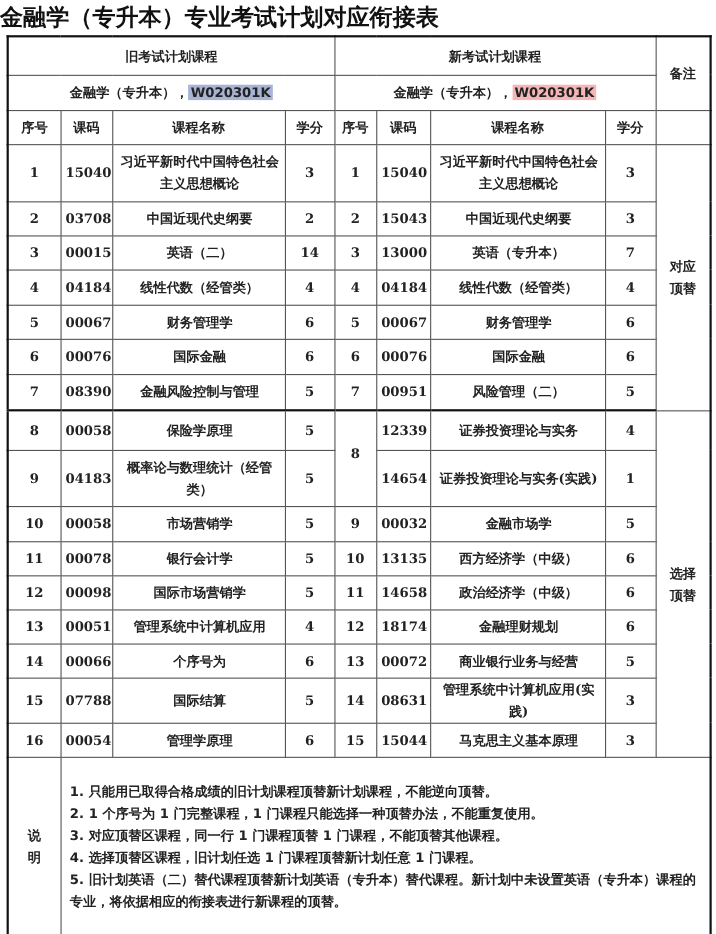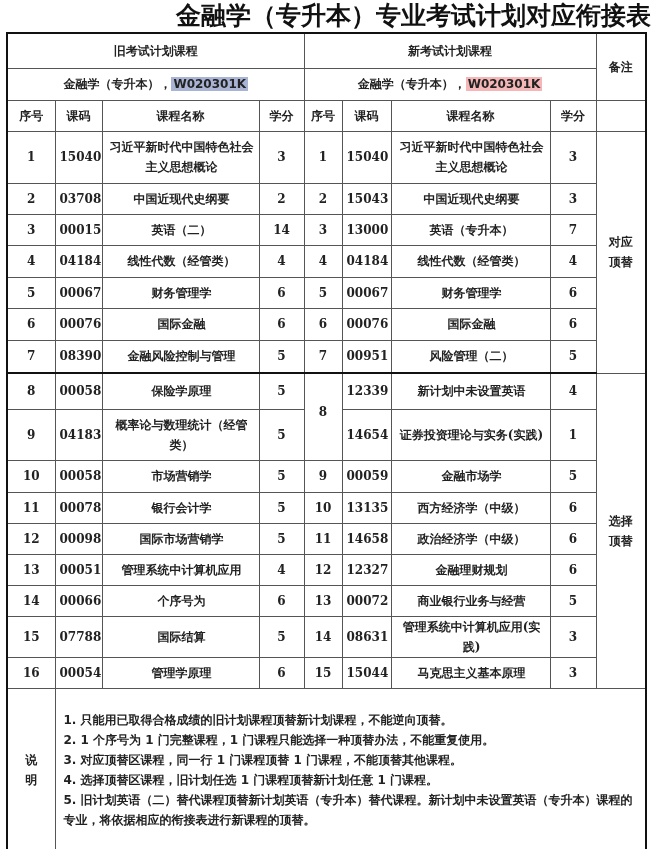--- a/index.html
+++ b/index.html
@@ -1,20 +1,20 @@
 <!DOCTYPE html>
 <html><head>
 <meta charset="utf-8">
 <style>
   html, body { margin: 0; padding: 0; background: #ffffff; }
   body { width: 651px; height: 849px; position: relative; overflow: hidden;
          font-family: "DejaVu Serif", "Liberation Serif", serif; color: #222; }
   .title { position: absolute; left: 0; top: 0; width: 651px; height: 32px;
-           text-align: right; font-family: "DejaVu Sans", "Liberation Sans", sans-serif;
-           font-weight: bold; font-size: 25px; line-height: 32px; color: #111; letter-spacing: 0px; }
+           text-align: left; font-family: "DejaVu Sans", "Liberation Sans", sans-serif;
+           font-weight: bold; font-size: 21px; line-height: 32px; color: #111; letter-spacing: 0px; }
   table.main { position: absolute; left: 6px; top: 32px; width: 639px;
                border-collapse: collapse; border: 2px solid #111; table-layout: fixed; font-weight: bold; }
   table.main td { border: 1px solid #555; padding: 0 4px; font-size: 12px; line-height: 20px;
                   text-align: center; vertical-align: middle; overflow: hidden; }
   td.name { text-align: left; padding-left: 6px !important; }
   td.hdr { font-family: "DejaVu Sans", "Liberation Sans", sans-serif; font-size: 12px; }
   td.hdrb { font-family: "DejaVu Sans", "Liberation Sans", sans-serif; font-size: 12.5px; }
   tr.thick-bottom td { border-bottom: 2px solid #111; }
   .hl-blue { background: #a9b3d3; padding: 0 2px; }
   .hl-red { background: #f4b6b6; padding: 0 2px; }
@@ -144,21 +144,21 @@
     <td>5</td>
   </tr>
 
   <tr style="height:36px">
     <td>8</td>
     <td>00058</td>
     <td class="name">保险学原理</td>
     <td>5</td>
     <td rowspan="2" style="vertical-align:top;padding-top:28px;">8</td>
     <td>12339</td>
-    <td class="name">新计划中未设置英语</td>
+    <td class="name">证券投资理论与实务</td>
     <td>4</td>
     <td rowspan="9" class="hdr">
           <span class="note-line">选择</span>
           <span class="note-line">顶替</span>
         </td>
   </tr>
 
   <tr style="height:51px">
     <td>9</td>
     <td>04183</td>
@@ -168,21 +168,21 @@
     <td class="name">证券投资理论与实务(实践)</td>
     <td>1</td>
   </tr>
 
   <tr style="height:32px">
     <td>10</td>
     <td>00058</td>
     <td class="name">市场营销学</td>
     <td>5</td>
     <td>9</td>
-    <td>00059</td>
+    <td>00032</td>
     <td class="name">金融市场学</td>
     <td>5</td>
   </tr>
 
   <tr style="height:31px">
     <td>11</td>
     <td>00078</td>
     <td class="name">银行会计学</td>
     <td>5</td>
     <td>10</td>
@@ -201,21 +201,21 @@
     <td class="name">政治经济学（中级）</td>
     <td>6</td>
   </tr>
 
   <tr style="height:31px">
     <td>13</td>
     <td>00051</td>
     <td class="name">管理系统中计算机应用</td>
     <td>4</td>
     <td>12</td>
-    <td>12327</td>
+    <td>18174</td>
     <td class="name">金融理财规划</td>
     <td>6</td>
   </tr>
 
   <tr style="height:31px">
     <td>14</td>
     <td>00066</td>
     <td class="name">个序号为</td>
     <td>6</td>
     <td>13</td>

